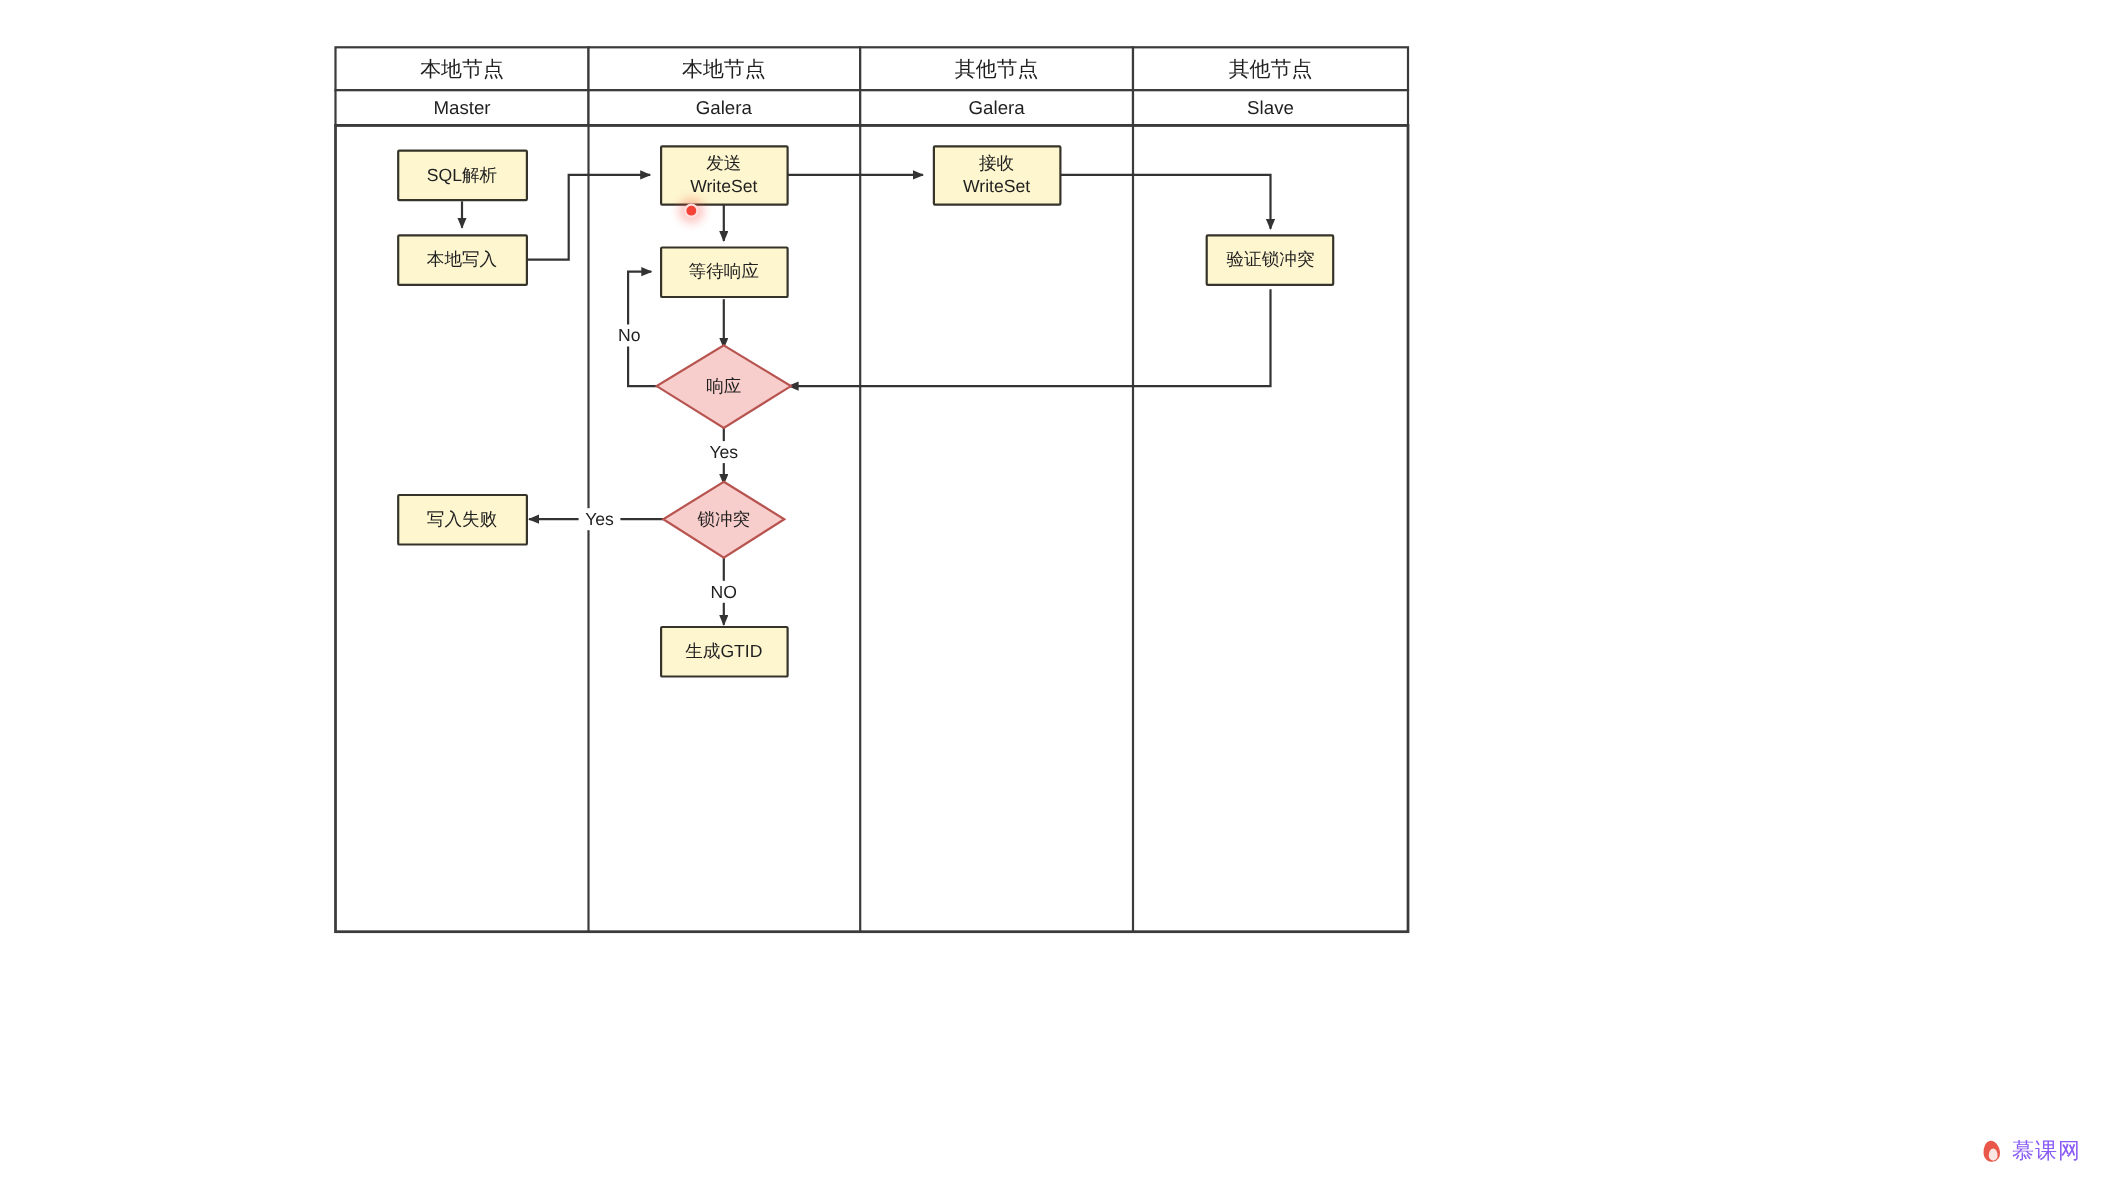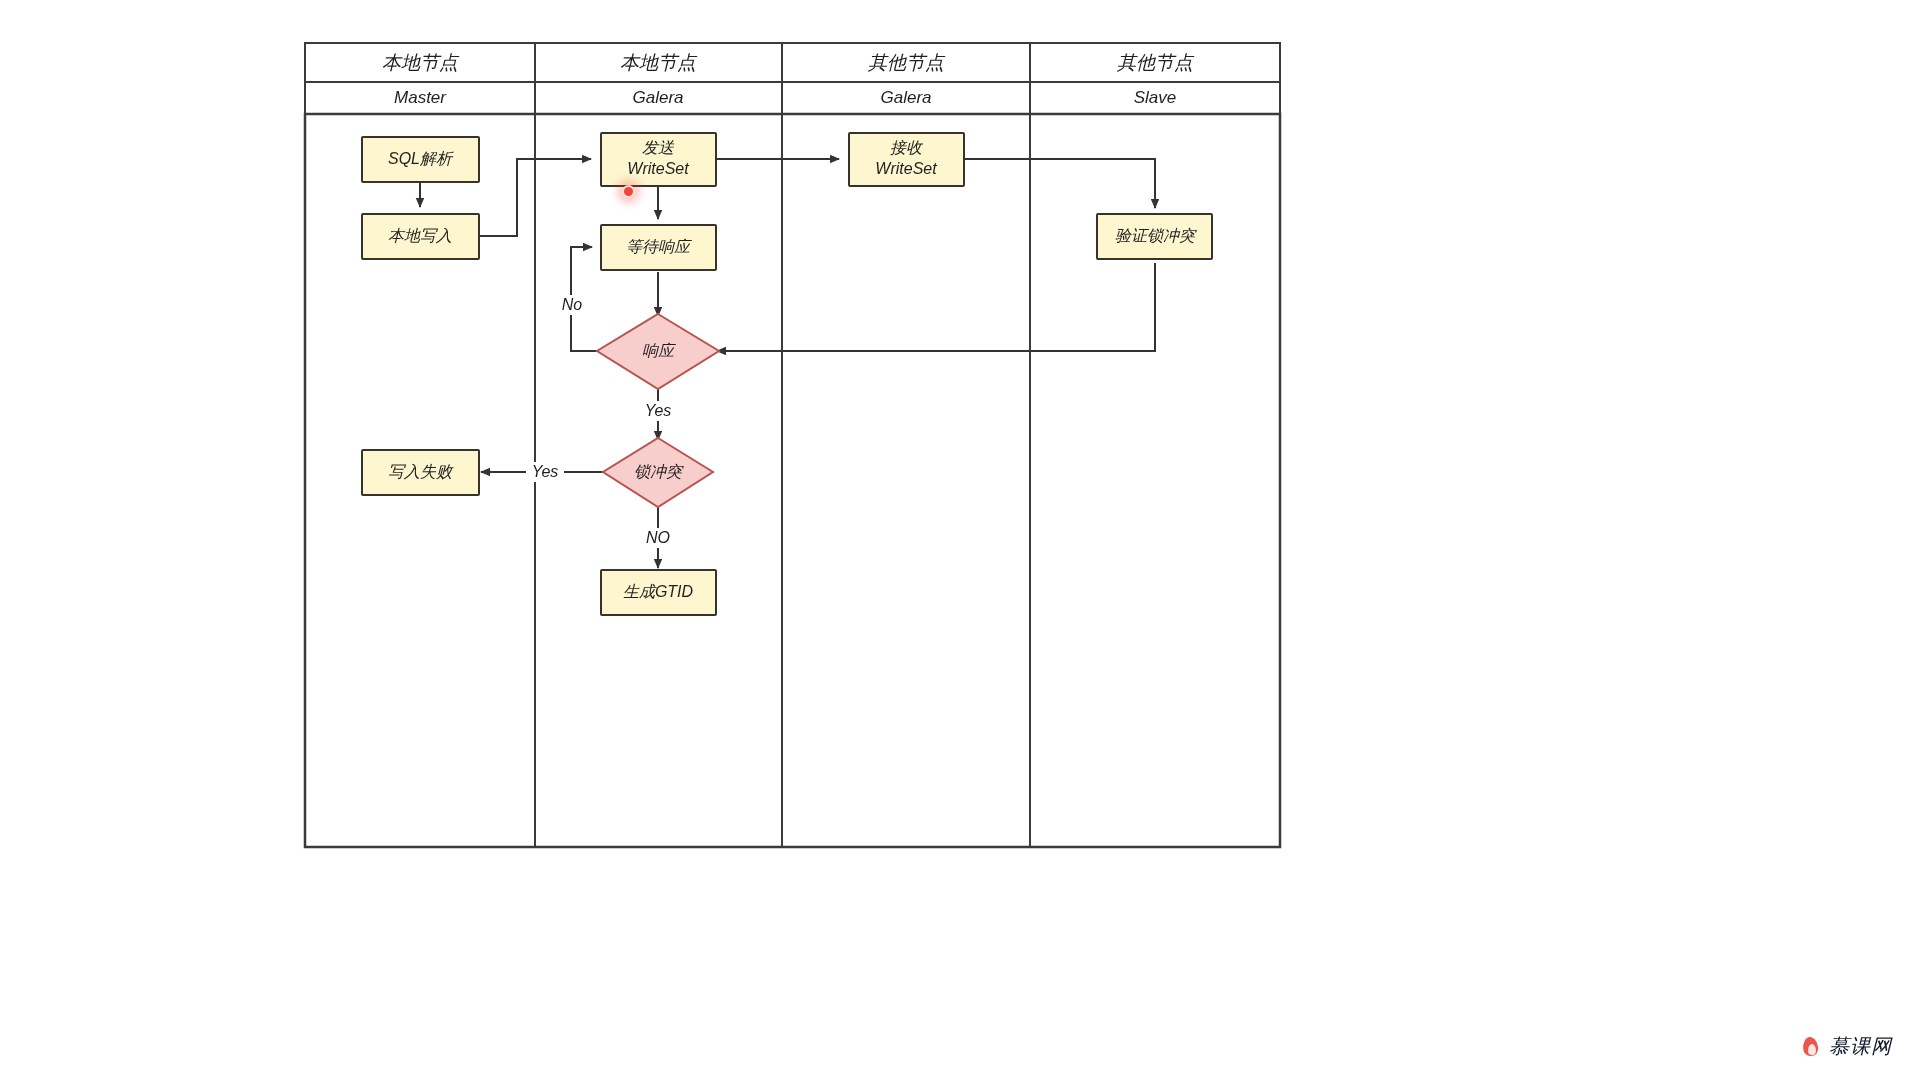--- a/index.html
+++ b/index.html
@@ -2,21 +2,21 @@
 <html><head>
 <meta charset="utf-8">
 <title>Galera Flowchart</title>
 <style>
   html,body{margin:0;padding:0;}
   body{
     width:1920px;height:1080px;background:#ffffff;
     font-family:"Liberation Sans","DejaVu Sans",sans-serif;
     overflow:hidden;position:relative;
   }
-  #stage{position:absolute;left:0;top:0;width:1920px;height:1080px;font-style:italic;}
+  #stage{position:absolute;left:0;top:0;width:1920px;height:1080px;}
   svg#diagram{position:absolute;left:0;top:0;width:1920px;height:1080px;}
 
   .lane-title, .lane-sub, .node-label, .edge-label{
     dominant-baseline:middle; text-anchor:middle;
     fill:#1f1f1f; font-family:"Liberation Sans","DejaVu Sans",sans-serif;
   }
   .lane-title{font-size:19px;}
   .lane-sub{font-size:17px;}
   .node-label{font-size:16px;}
   .edge-label{font-size:16px;}
@@ -27,21 +27,21 @@
 
   .proc-box{fill:#fdf6cf;stroke:#36342a;stroke-width:2;}
   .dec-diamond{fill:#f8cecc;stroke:#b85450;stroke-width:2;}
 
   .flow-line{stroke:#333333;stroke-width:2;fill:none;}
 
   
   .wm{
     position:absolute;right:28px;bottom:20px;
     display:flex;align-items:center;gap:7px;
-    color:#0f172a;font-size:20px;letter-spacing:1px;
+    color:#8b5cf6;font-size:20px;letter-spacing:1px;
     font-family:"Liberation Sans","DejaVu Sans",sans-serif;
     user-select:none;
   }
   .wm-flame{
     width:22px;height:24px;position:relative;
   }
   .wm-flame:before{
     content:"";position:absolute;left:3px;top:2px;
     width:15px;height:19px;border-radius:50% 50% 45% 45%/60% 60% 40% 40%;
     background:#e8574a;transform:rotate(-6deg);

